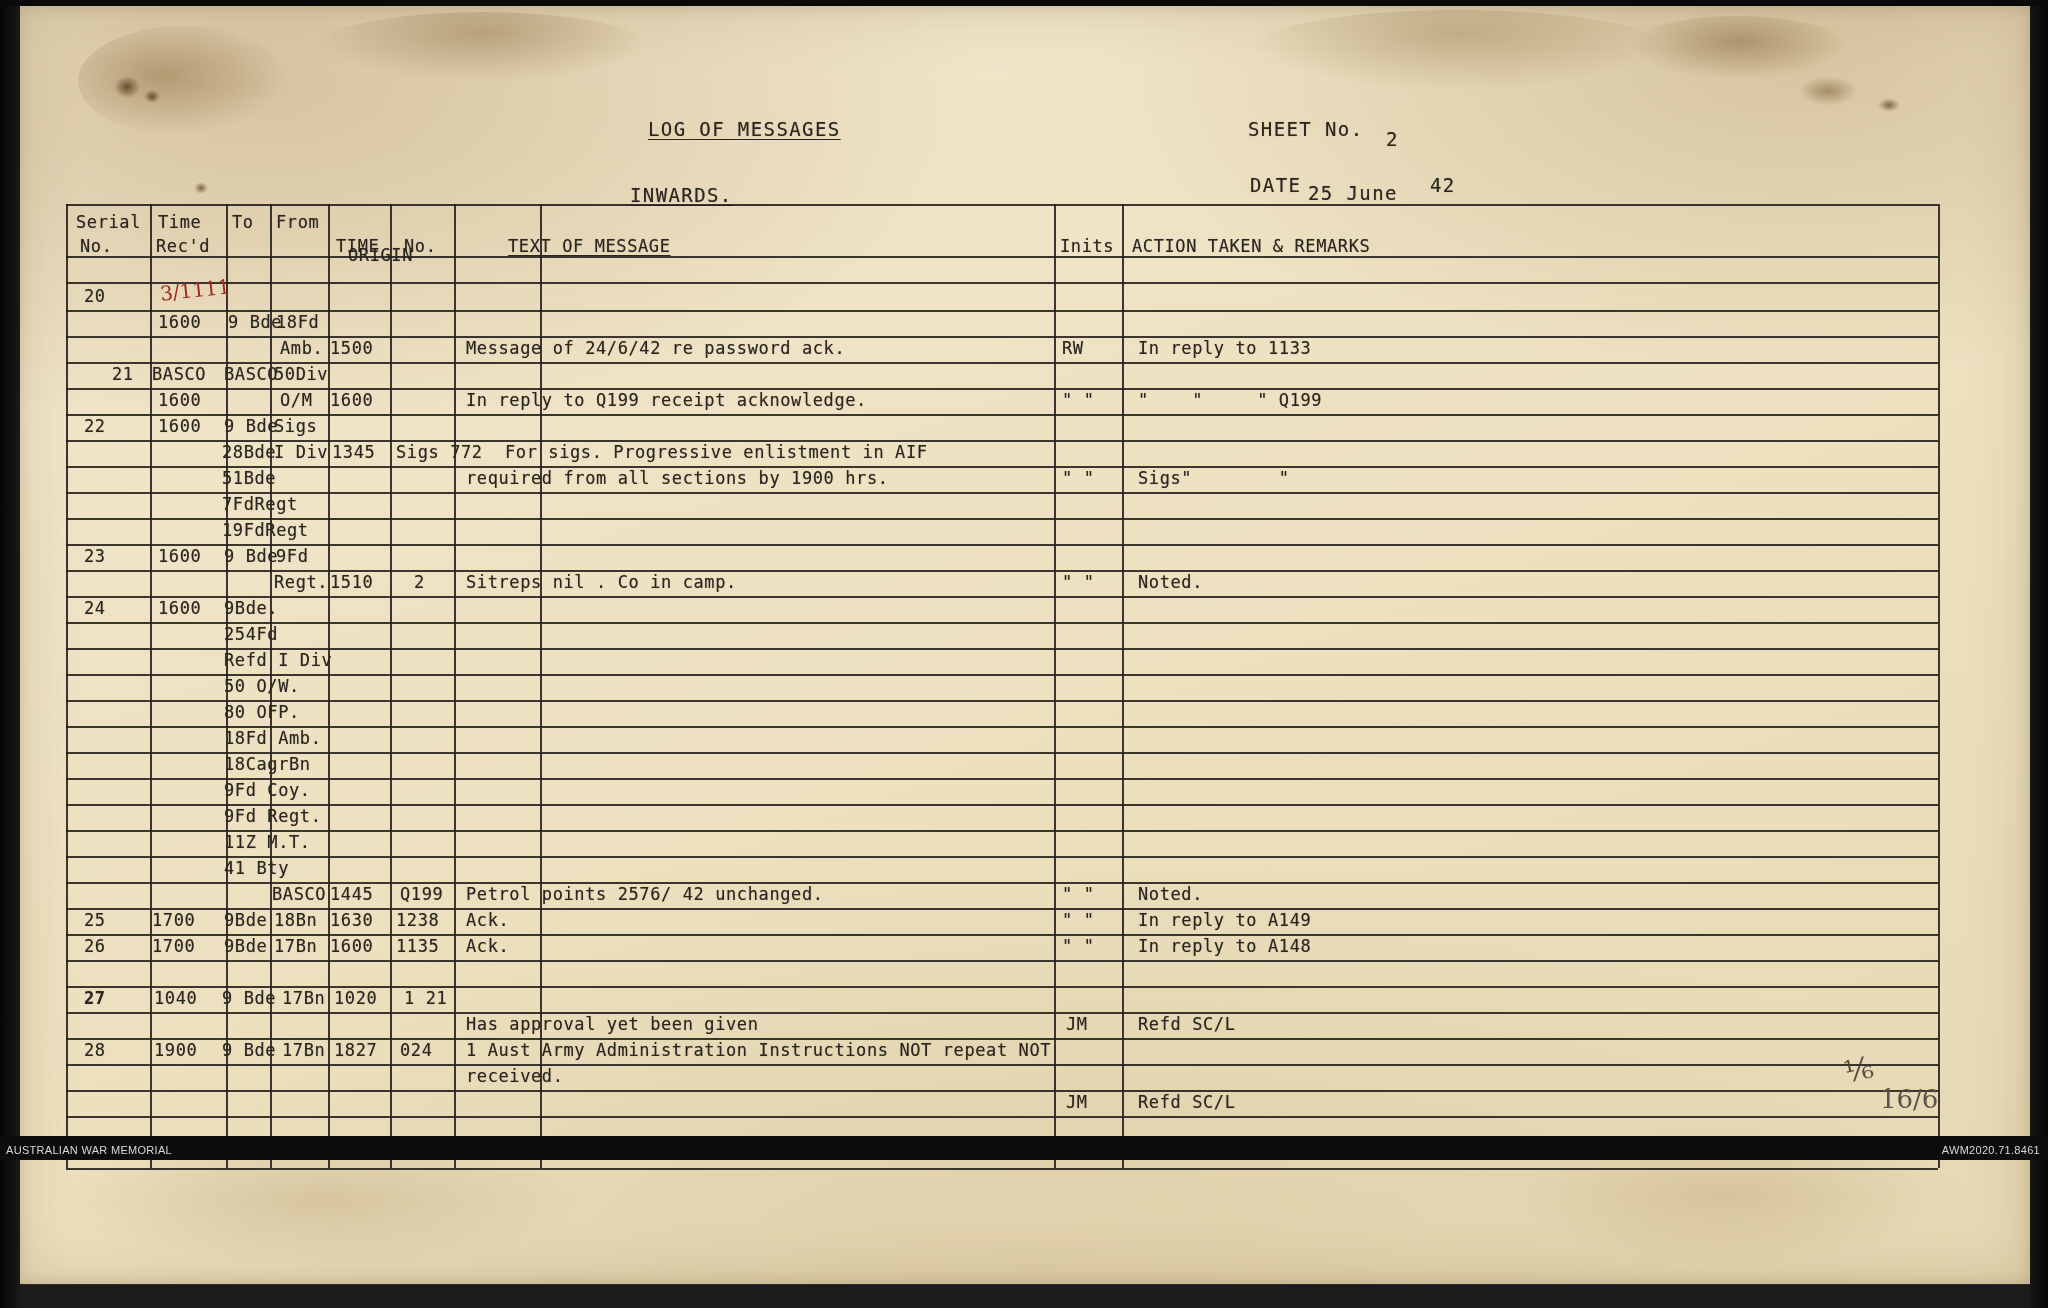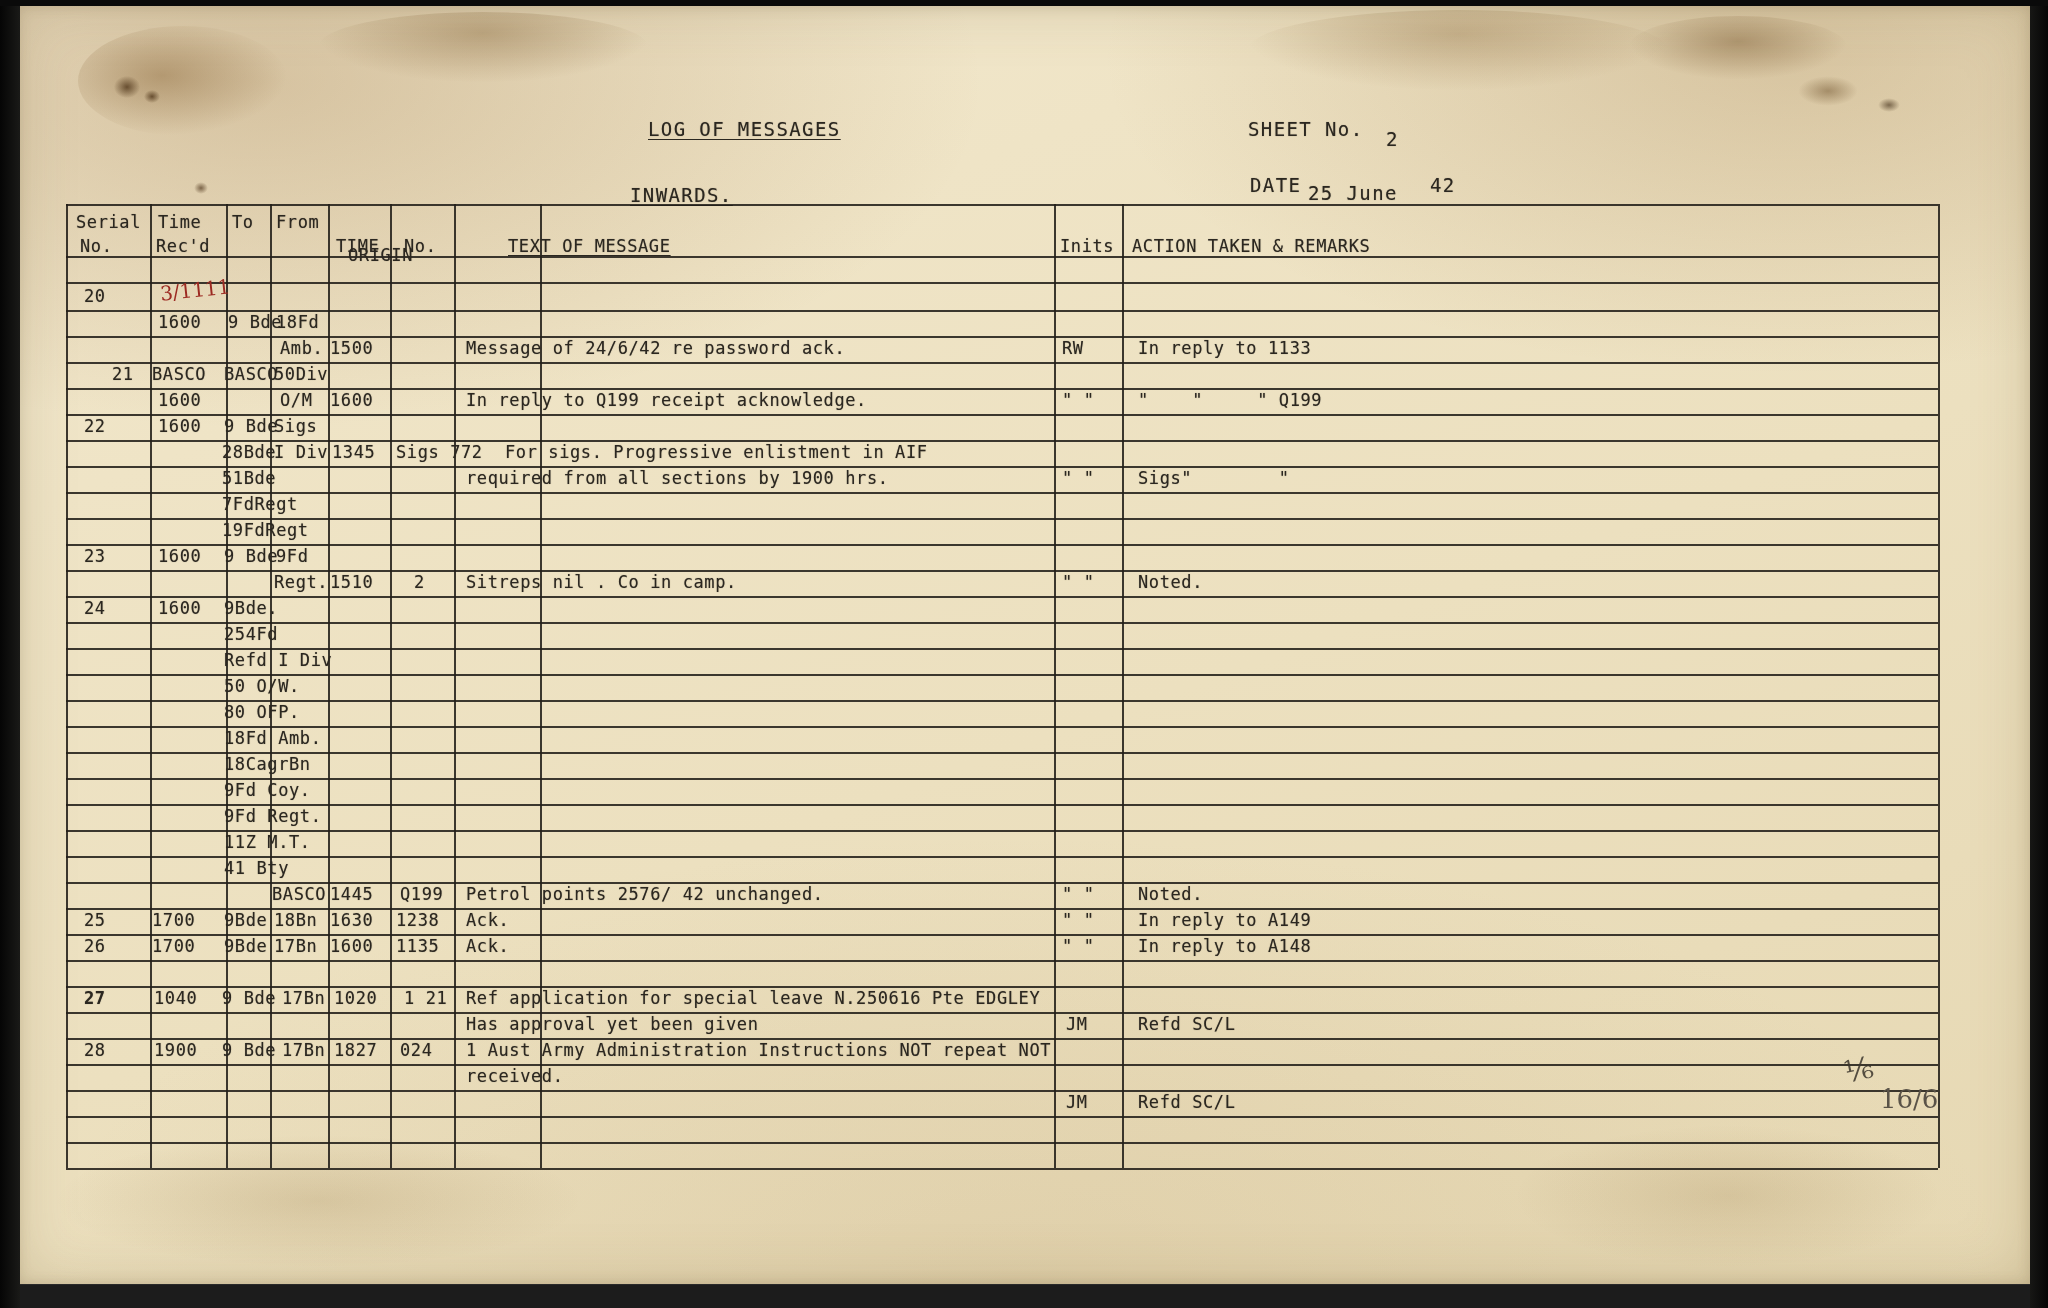--- a/index.html
+++ b/index.html
@@ -336,21 +336,20 @@
     <div class="tw" style="left:448px; top:930px;">Ack.</div>
     <div class="tw" style="left:1044px; top:930px;">" "</div>
     <div class="tw" style="left:1120px; top:930px;">In reply to A148</div>
 
     <div class="tw" style="left:66px;  top:982px; font-weight:bold;">27</div>
     <div class="tw" style="left:136px; top:982px;">1040</div>
     <div class="tw" style="left:204px; top:982px;">9 Bde</div>
     <div class="tw" style="left:264px; top:982px;">17Bn</div>
     <div class="tw" style="left:316px; top:982px;">1020</div>
     <div class="tw" style="left:386px; top:982px;">1 21</div>
-    <div class="tw" style="left:448px; top:982px;">Ref application for special leave N.250616 Pte EDGLEY</div>
     <div class="tw" style="left:448px; top:1008px;">Has approval yet been given</div>
     <div class="tw" style="left:1048px; top:1008px;">JM</div>
     <div class="tw" style="left:1120px; top:1008px;">Refd SC/L</div>
 
     <div class="tw" style="left:66px;  top:1034px;">28</div>
     <div class="tw" style="left:136px; top:1034px;">1900</div>
     <div class="tw" style="left:204px; top:1034px;">9 Bde</div>
     <div class="tw" style="left:264px; top:1034px;">17Bn</div>
     <div class="tw" style="left:316px; top:1034px;">1827</div>
     <div class="tw" style="left:382px; top:1034px;">024</div>
@@ -360,14 +359,18 @@
     <div class="tw" style="left:1120px; top:1086px;">Refd SC/L</div>
 
     <div class="initials" style="left:1826px; top:1046px;">⅙</div>
     <div class="pencil" style="left:1862px; top:1078px;">16/6</div>
 
   </div>
 
   <div class="scan-gutter"></div>
   <div class="scan-gutter-r"></div>
   <div class="scan-top"></div>
+  <div class="scan-bottom">
+    <div class="credit-left">AUSTRALIAN WAR MEMORIAL</div>
+    <div class="credit-right">AWM2020.71.8461</div>
+  </div>
 
 </div>
 
 </body></html>

